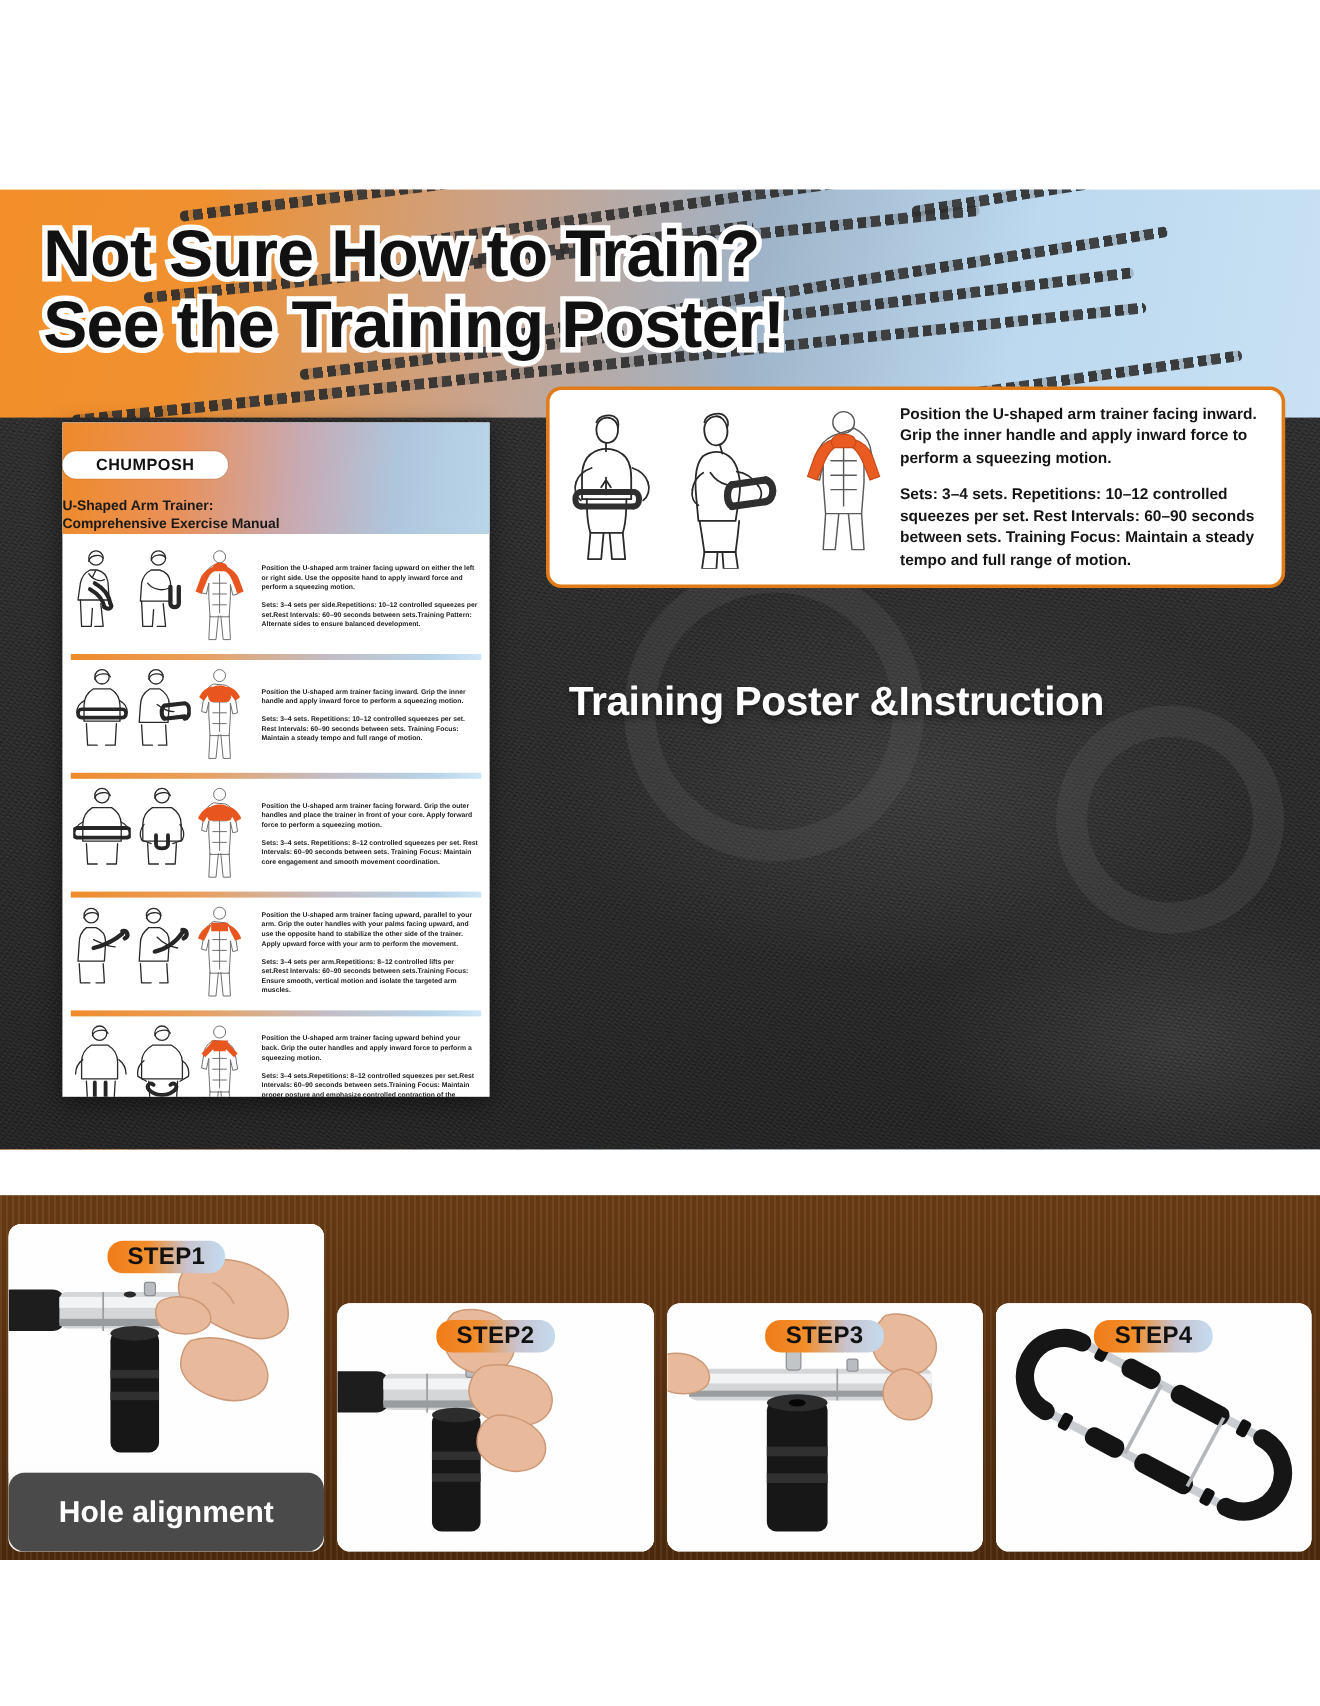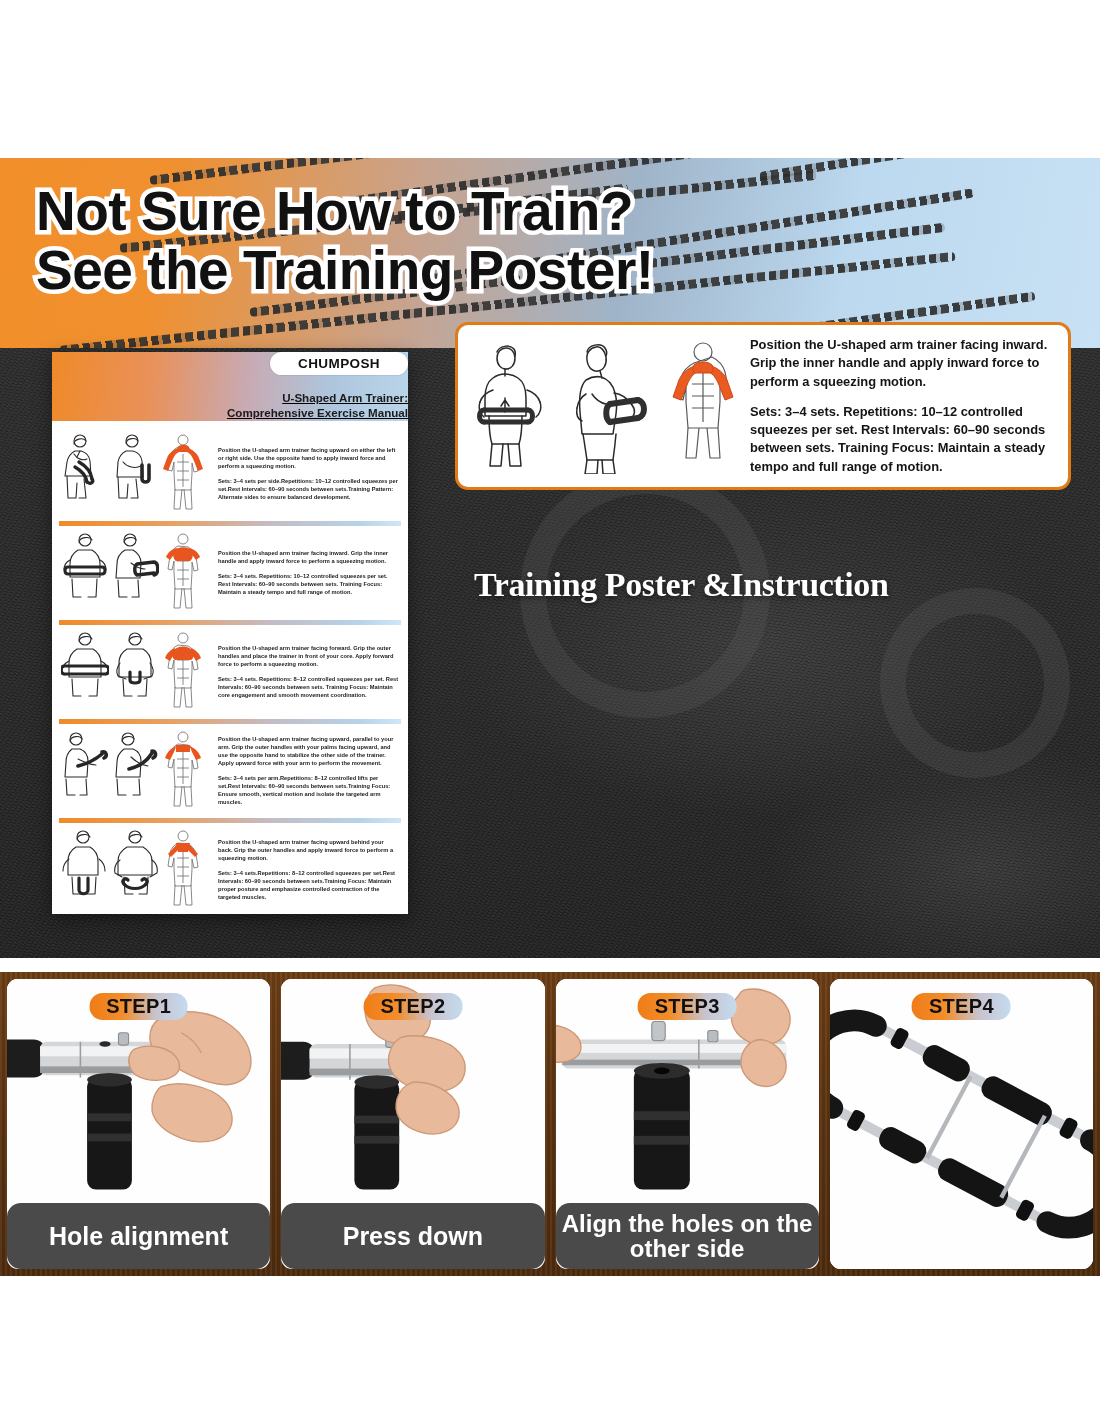--- a/index.html
+++ b/index.html
@@ -49,68 +49,67 @@
     position: absolute; left: 36px; top: 24px; width: 830px;
     font-size: 55px; font-weight: bold; line-height: 1.07;
     color: #111; letter-spacing: -.5px;
     -webkit-text-stroke: 9px #fff; paint-order: stroke fill;
     white-space: pre-line;
   }
 
   .side-title {
     position: absolute; left: 474px; top: 408px; width: 600px;
     font-size: 34px; font-weight: bold; color: #ffffff;
-    letter-spacing: -.4px; text-shadow: 0 2px 5px rgba(0,0,0,.55); font-family: Liberation Serif, serif;
+    letter-spacing: -.4px; text-shadow: 0 2px 5px rgba(0,0,0,.55);
   }
 
   
   .callout {
     position: absolute; left: 455px; top: 522px; width: 616px; height: 168px;
     background: #fff; border: 3px solid #e07b18; border-radius: 13px;
     display: flex; align-items: center; padding: 10px 14px 10px 10px; gap: 8px;
   }
   .callout-figs { display: flex; align-items: center; gap: 4px; flex: 0 0 272px; height: 142px; }
   .callout-text { font-size: 12.9px; line-height: 1.42; color: #151515; font-weight: 600; }
   .callout-text p + p { margin-top: 12px; }
 
   
   .poster {
     position: absolute; left: 52px; top: 352px; width: 356px; height: 562px;
     background: #fff; box-shadow: 0 5px 18px rgba(0,0,0,.45);
     display: flex; flex-direction: column; overflow: hidden;
   }
   .poster-head {
-    flex: 0 0 66px; padding-top: 0;
+    flex: 0 0 66px; padding-top: 24px;
     background: linear-gradient(95deg, #ef8a2a 0%, #e9915a 28%, #c8aab3 55%, #aec6dd 78%, #b9d5ea 100%);
-    text-align: right;
-    text-decoration: underline;
+    text-align: left;
   }
   .brand-pill {
     display: inline-block; background: #fff; border: 2px solid #fff; border-radius: 14px;
     padding: 2px 26px; font-size: 13.5px; font-weight: bold; color: #111; letter-spacing: .4px;
     box-shadow: 0 0 0 1px rgba(0,0,0,.06);
   }
   .poster-sub { margin-top: 16px; font-size: 11.6px; font-weight: bold; color: #1a1a1a; line-height: 1.28; }
   .poster-body { flex: 1; padding: 6px 7px 8px; display: flex; flex-direction: column; }
   .prow { display: flex; align-items: center; gap: 5px; padding: 4px 2px; flex: 1; }
   .prow-divider { height: 5px; flex: 0 0 5px; background: linear-gradient(90deg, #ef8a2a 0%, #e9a060 32%, #c3bcc4 62%, #b7d3e9 88%, #cfe6f7 100%); }
   .prow-figs { display: flex; align-items: center; gap: 2px; flex: 0 0 152px; height: 86px; }
   .prow-text { font-size: 5.7px; line-height: 1.44; color: #1c1c1c; font-weight: bold; flex: 1; }
   .prow-text p + p { margin-top: 6px; }
 
   
   svg.fig { display: block; }
 
   
   .steps {
-    position: absolute; left: 0; top: 972px; width: 1100px; height: 304px;
+    position: absolute; left: 0; top: 996px; width: 1100px; height: 304px;
     background:
       repeating-linear-gradient(90deg, rgba(255,255,255,.05) 0 2px, rgba(0,0,0,.06) 2px 5px),
       linear-gradient(180deg, #6b3d14 0%, #5a3210 50%, #4e2b0d 100%);
-    display: flex; gap: 11px; padding: 7px;
+    display: flex; gap: 11px; padding: 7px; align-items: flex-end;
   }
   .step-card {
     flex: 1; background: #fff; border-radius: 11px; overflow: hidden;
     display: flex; flex-direction: column; position: relative;
   }
   .step-photo { position: relative; flex: 1; background: #fdfdfd; overflow: hidden; }
   .step-badge {
     position: absolute; left: 50%; transform: translateX(-50%); top: 14px; z-index: 4;
     background: linear-gradient(90deg, #f07c18 0%, #f28e2b 34%, #c8c3cf 68%, #c4dbef 100%);
     border-radius: 13px; padding: 2px 17px;
@@ -506,21 +505,20 @@
         <ellipse cx="98" cy="92" rx="20" ry="6" fill="#2c2c2c"></ellipse>
         <rect x="78" y="122" width="40" height="7" fill="#303030"></rect>
         <rect x="78" y="140" width="40" height="7" fill="#303030"></rect>
       </g>
       <g fill="#e8b99a" stroke="#cc9876" stroke-width="1.2">
         <path d="M96 8c14-6 34-2 44 10 8 10 8 24 0 32-8 8-24 10-36 4-12-6-18-18-16-30 1-8 4-13 8-16z"></path>
         <path d="M120 52c18-4 42 2 52 14 8 10 6 24-4 30-12 8-34 6-48-4-10-7-14-18-10-28 2-6 6-10 10-12z"></path>
         <path d="M132 92c16 0 32 8 38 20 4 10 0 20-10 24-14 6-34 0-42-12-6-10-2-24 8-30 2-1 4-2 6-2z"></path>
       </g>
     </svg></div>
-        <div class="step-caption">Press down</div>
       </div>
       <div class="step-card">
         <div class="step-photo"><div class="step-badge">STEP3</div><svg viewBox="0 0 260 200" width="100%" height="100%" preserveAspectRatio="xMidYMid slice">
       <rect width="260" height="200" fill="#fefefe"></rect>
       <g>
               <rect x="18" y="54" width="200" height="26" rx="6" fill="#d4d6d8"></rect>
         <rect x="18" y="58" width="200" height="8" fill="#f2f3f4"></rect>
         <rect x="18" y="72" width="200" height="5" fill="#9a9da0"></rect>
         <rect x="98" y="38" width="12" height="17" rx="3" fill="#c2c5c8" stroke="#8b8e92"></rect>
         <rect x="148" y="46" width="9" height="10" rx="2" fill="#b9bcc0" stroke="#8b8e92"></rect>
@@ -532,21 +530,20 @@
         <ellipse cx="107" cy="82" rx="7" ry="3" fill="#060606"></ellipse>
         <rect x="82" y="118" width="50" height="8" fill="#303030"></rect>
         <rect x="82" y="140" width="50" height="8" fill="#303030"></rect>
       </g>
       <g fill="#e8b99a" stroke="#cc9876" stroke-width="1.2">
         <path d="M-6 44c14-6 30-2 38 8 4 6 4 14-2 18-8 6-24 6-34 0-6-4-8-12-6-18 1-4 2-6 4-8z"></path>
         <path d="M180 10c16-4 34 4 40 18 4 10 0 22-10 28-12 6-28 2-36-8-8-10-6-26 2-34 1-2 2-3 4-4z"></path>
         <path d="M196 54c12 2 22 12 22 24 0 10-8 18-18 18s-20-8-22-18c-2-12 6-24 18-24z"></path>
       </g>
     </svg></div>
-        <div class="step-caption two-line">Align the holes on the other side</div>
       </div>
       <div class="step-card">
         <div class="step-photo"><div class="step-badge">STEP4</div><svg viewBox="0 0 260 200" width="100%" height="100%" preserveAspectRatio="xMidYMid slice">
       <rect width="260" height="200" fill="#fefefe"></rect>
       <g transform="rotate(28 130 100)">
         <path d="M46 68h168" stroke="#c9ccd0" stroke-width="7" stroke-linecap="round"></path>
         <path d="M46 132h168" stroke="#c9ccd0" stroke-width="7" stroke-linecap="round"></path>
         <path d="M46 68a32 32 0 0 0 0 64" stroke="#161616" stroke-width="15" fill="none" stroke-linecap="round"></path>
         <path d="M214 68a32 32 0 0 1 0 64" stroke="#161616" stroke-width="15" fill="none" stroke-linecap="round"></path>
         <rect x="60" y="61" width="9" height="14" rx="3" fill="#101010"></rect>

